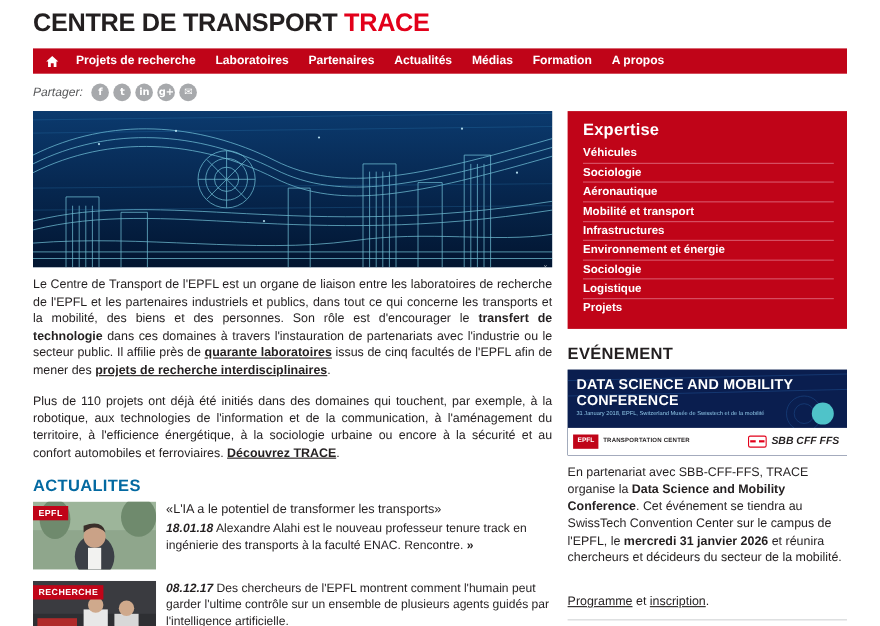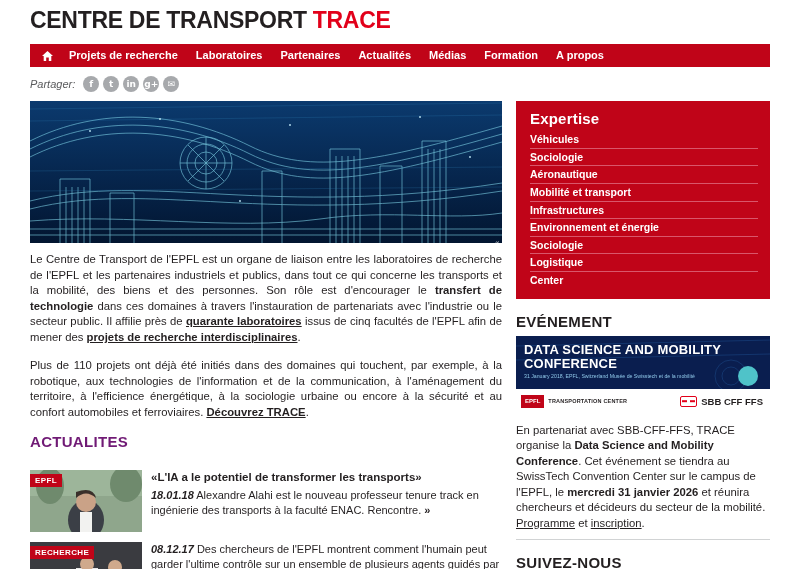--- a/index.html
+++ b/index.html
@@ -127,22 +127,22 @@
     font-weight: bold;
     text-decoration: underline;
     cursor: pointer;
   }
 
   
   .sec-title {
     font-weight: bold;
     font-size: 15px;
     letter-spacing: .3px;
-    color: #701a75;
-    margin: 4px 0 20px 0;
+    color: #0369a1;
+    margin: 4px 0 6px 0;
   }
   .news-item {
     display: flex;
     gap: 9px;
     margin-bottom: 10px;
   }
   .news-thumb {
     width: 112px; height: 62px;
     position: relative;
     overflow: hidden;
@@ -153,21 +153,21 @@
     top: 4px; left: 0;
     background: #c00418;
     color: #fff;
     font-size: 8px;
     font-weight: bold;
     padding: 2px 5px;
     letter-spacing: .4px;
   }
   .news-body { font-size: 11px; line-height: 15px; }
   .news-head {
-    font-weight: bold;
+    font-weight: normal;
     font-size: 11.5px;
     color: #231f20;
     margin-bottom: 3px;
     display: block;
     cursor: pointer;
   }
   .news-date { font-style: italic; font-weight: bold; }
   .news-text { color: #231f20; }
   .arrow { font-weight: bold; }
 
@@ -244,21 +244,21 @@
     line-height: 7px;
   }
   .eb-tc {
     font-size: 5.5px; font-weight: bold; color: #231f20;
     margin-left: 4px; line-height: 7px;
     letter-spacing: .2px;
   }
   .eb-sbb {
     margin-left: auto; margin-right: 7px;
     display: flex; align-items: flex-start; gap: 4px;
-    font-size: 9.5px; font-weight: bold; color: #231f20;
+    font-size: 9.5px; font-weight: bold; color: #231f20; font-style: italic;
   }
   .sbb-logo {
     width: 17px; height: 11px;
     border: 1.6px solid #e2001a;
     border-radius: 2px;
     position: relative;
   }
   .sbb-logo::before, .sbb-logo::after {
     content: "";
     position: absolute;
@@ -275,21 +275,21 @@
     background: #4fc3c9;
   }
 
   .event-text {
     font-size: 11.3px;
     line-height: 15.5px;
     margin-top: 9px;
     text-align: left;
   }
   .event-text b { font-weight: bold; }
-  .event-links { margin-top: 1px; font-size: 11.3px; }
+  .event-links { margin-top: 25px; font-size: 11.3px; }
   .event-links .lnk { font-weight: normal; }
 </style>
 </head>
 <body>
 
 <div class="page">
 
   <div class="site-header">
     <span class="site-title"><span>CENTRE DE TRANSPORT </span><span class="accent">TRACE</span></span>
   </div>
@@ -421,21 +421,21 @@
         <h2>Expertise</h2>
         <ul>
           <li>Véhicules</li>
           <li>Sociologie</li>
           <li>Aéronautique</li>
           <li>Mobilité et transport</li>
           <li>Infrastructures</li>
           <li>Environnement et énergie</li>
           <li>Sociologie</li>
           <li>Logistique</li>
-          <li>Center</li>
+          <li>Projets</li>
         </ul>
       </div>
 
       <div class="rcol-title">EVÉNEMENT</div>
 
       <div class="event-banner">
         <svg width="254" height="78" viewBox="0 0 254 78" aria-hidden="true" style="position:absolute;inset:0;">
           <rect width="254" height="78" fill="#0a1e4f"></rect>
           <g stroke="#1f4f8f" stroke-width="0.6" fill="none" opacity="0.8">
             <path d="M0 10 L254 4 M0 24 L254 18 M0 64 L254 58"></path>

